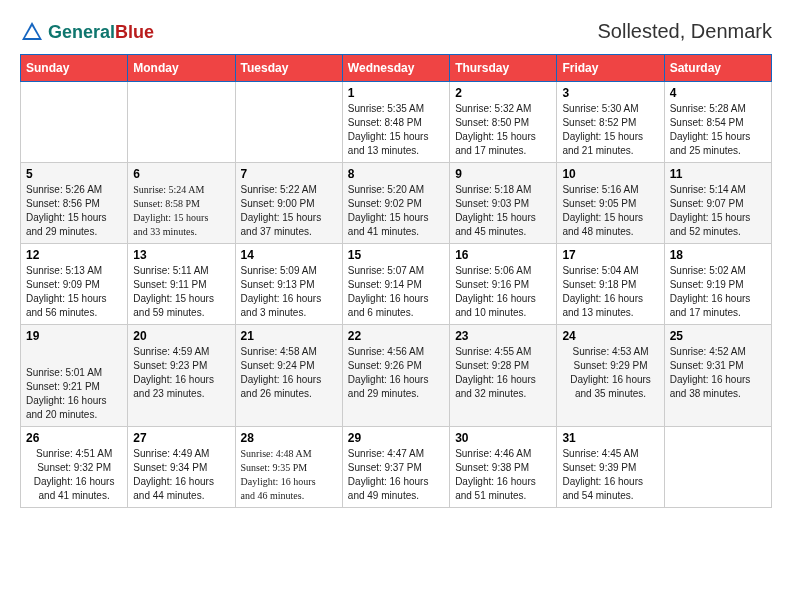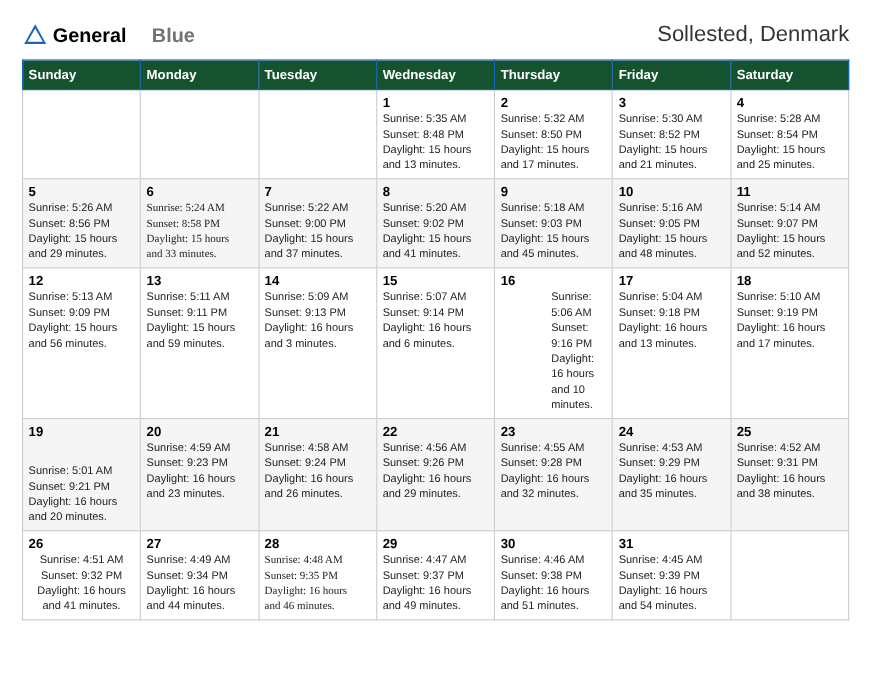--- a/index.html
+++ b/index.html
@@ -17,27 +17,26 @@
       margin-bottom: 10px;
     }
     .logo {
       display: flex;
       align-items: center;
       gap: 4px;
     }
     .logo-text-general {
       font-size: 18px;
       font-weight: bold;
-      color: #000000;
+      color: #0f766e;
     }
     .logo-text-blue {
       font-size: 18px;
       font-weight: bold;
-      color: #737373;
-      padding-left: 23px;
+      color: #b91c1c;
     }
     .logo-icon {
       width: 24px;
       height: 24px;
     }
     .title-area {
       text-align: right;
     }
     .month-title {
       font-size: 36px;
@@ -47,21 +46,21 @@
     .location-title {
       font-size: 20px;
       color: #333;
     }
     .calendar {
       width: 100%;
       border-collapse: collapse;
       font-size: 11px;
     }
     .calendar th {
-      background-color: #14532d;
+      background-color: #ef4444;
       color: #fff;
       text-align: left;
       padding: 6px 5px;
       font-size: 12px;
       font-weight: bold;
       border: 1px solid #1565c0;
     }
     .calendar td {
       border: 1px solid #ccc;
       vertical-align: top;
@@ -227,35 +226,35 @@
         </td>
         <td>
           <div class="day-number">15</div>
           <div class="day-detail" style="white-space: pre-line;">Sunrise: 5:07 AM
 Sunset: 9:14 PM
 Daylight: 16 hours
 and 6 minutes.</div>
         </td>
         <td>
           <div class="day-number">16</div>
-          <div class="day-detail" style="white-space: pre-line; margin-left: 46px;">Sunrise: 5:06 AM
+          <div class="day-detail" style="white-space: pre-line;">Sunrise: 5:06 AM
 Sunset: 9:16 PM
 Daylight: 16 hours
 and 10 minutes.</div>
         </td>
         <td>
           <div class="day-number">17</div>
           <div class="day-detail" style="white-space: pre-line;">Sunrise: 5:04 AM
 Sunset: 9:18 PM
 Daylight: 16 hours
 and 13 minutes.</div>
         </td>
         <td>
           <div class="day-number">18</div>
-          <div class="day-detail" style="white-space: pre-line;">Sunrise: 5:10 AM
+          <div class="day-detail" style="white-space: pre-line;">Sunrise: 5:02 AM
 Sunset: 9:19 PM
 Daylight: 16 hours
 and 17 minutes.</div>
         </td>
       </tr>
       <tr>
         <td>
           <div class="day-number">19</div>
           <div class="day-detail" style="white-space: pre-line; margin-top: 23px;">Sunrise: 5:01 AM
 Sunset: 9:21 PM
@@ -285,21 +284,21 @@
         </td>
         <td>
           <div class="day-number">23</div>
           <div class="day-detail" style="white-space: pre-line;">Sunrise: 4:55 AM
 Sunset: 9:28 PM
 Daylight: 16 hours
 and 32 minutes.</div>
         </td>
         <td>
           <div class="day-number">24</div>
-          <div class="day-detail" style="white-space: pre-line;">Sunrise: 4:53 AM
+          <div class="day-detail" style="white-space: pre-line; text-align: center;">Sunrise: 4:53 AM
 Sunset: 9:29 PM
 Daylight: 16 hours
 and 35 minutes.</div>
         </td>
         <td>
           <div class="day-number">25</div>
           <div class="day-detail" style="white-space: pre-line;">Sunrise: 4:52 AM
 Sunset: 9:31 PM
 Daylight: 16 hours
 and 38 minutes.</div>

